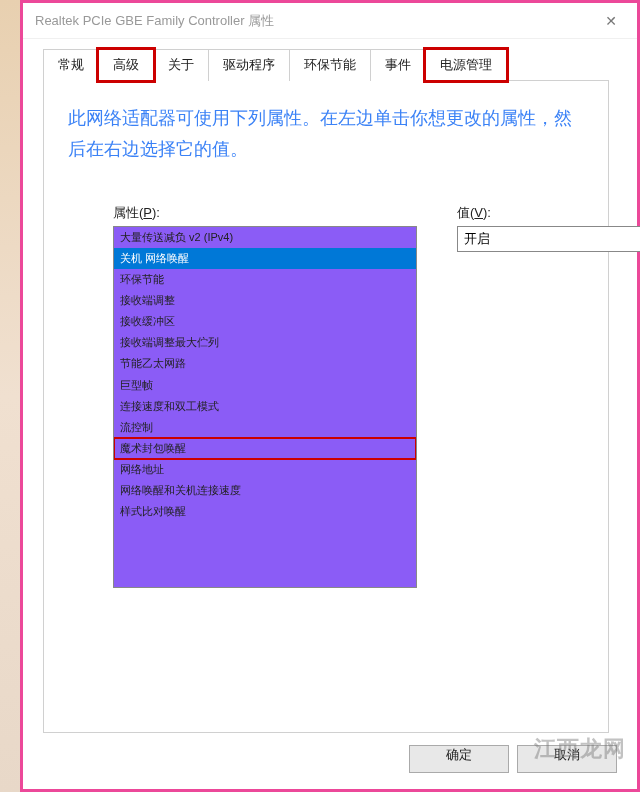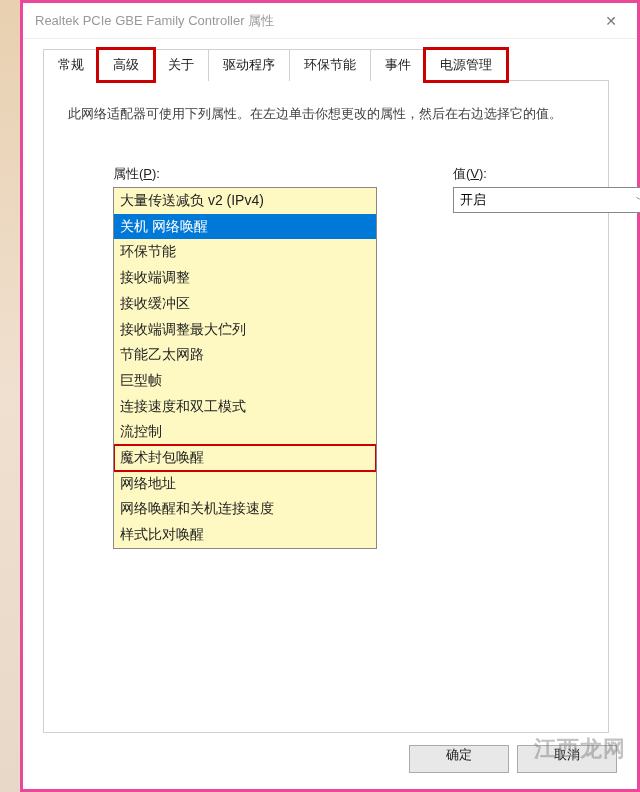--- a/index.html
+++ b/index.html
@@ -80,45 +80,45 @@
       z-index: 4;
     }
     .tab-panel {
       border: 1px solid #d0d0d0;
       flex: 1;
       padding: 22px 24px 16px 24px;
       position: relative;
       z-index: 1;
     }
     .desc {
-      font-size: 13px;
-      color: #404040;
+      font-size: 18px;
+      color: #3b82f6;
       line-height: 1.7;
       margin-bottom: 40px;
     }
     .form-row {
       display: flex;
       gap: 40px;
       margin-left: 45px;
     }
     .col-left { flex: 0 0 300px; }
     .col-right { flex: 1; }
     .label {
       font-size: 13px;
       color: #222;
       margin-bottom: 4px;
       display: block;
     }
     .listbox {
-      width: 264px;
+      width: 304px;
       height: 362px;
       border: 1px solid #888;
       overflow-y: scroll;
-      background: #fef9c3;
-      font-size: 14px;
+      background: #8b5cf6;
+      font-size: 11px;
     }
     .listbox-item {
       padding: 2px 6px;
       color: #222;
       cursor: pointer;
       white-space: nowrap;
       line-height: 1.55;
     }
     .listbox-item.selected {
       background: #0078d7;

